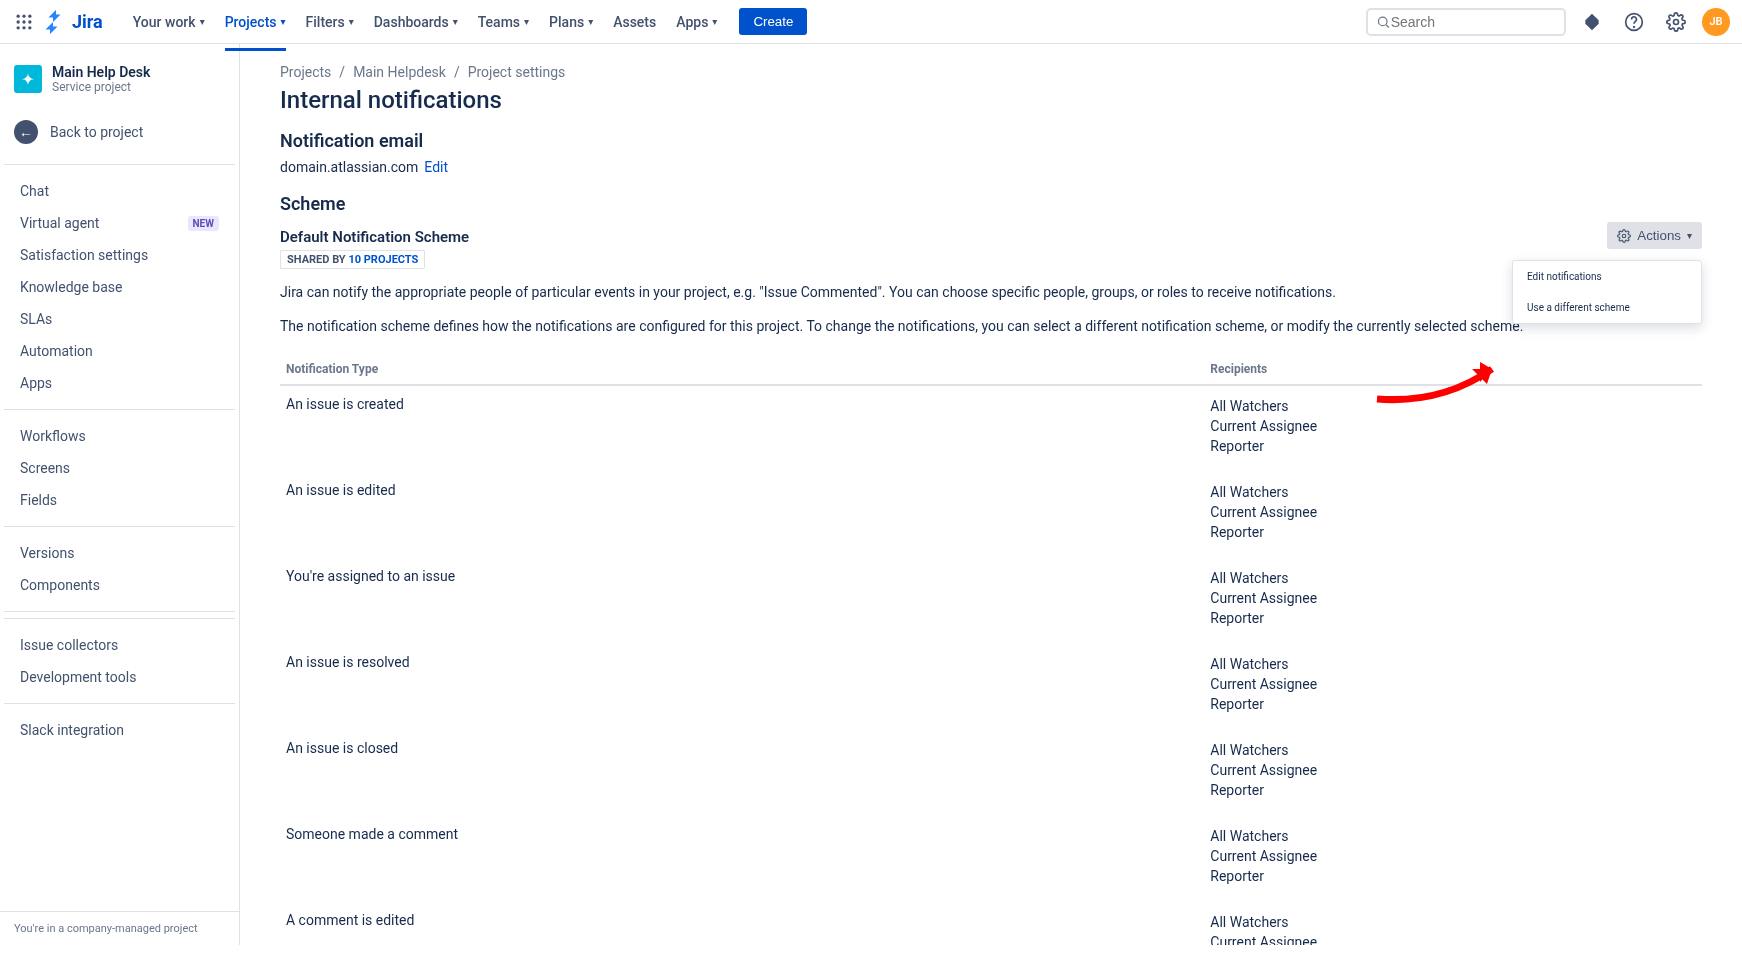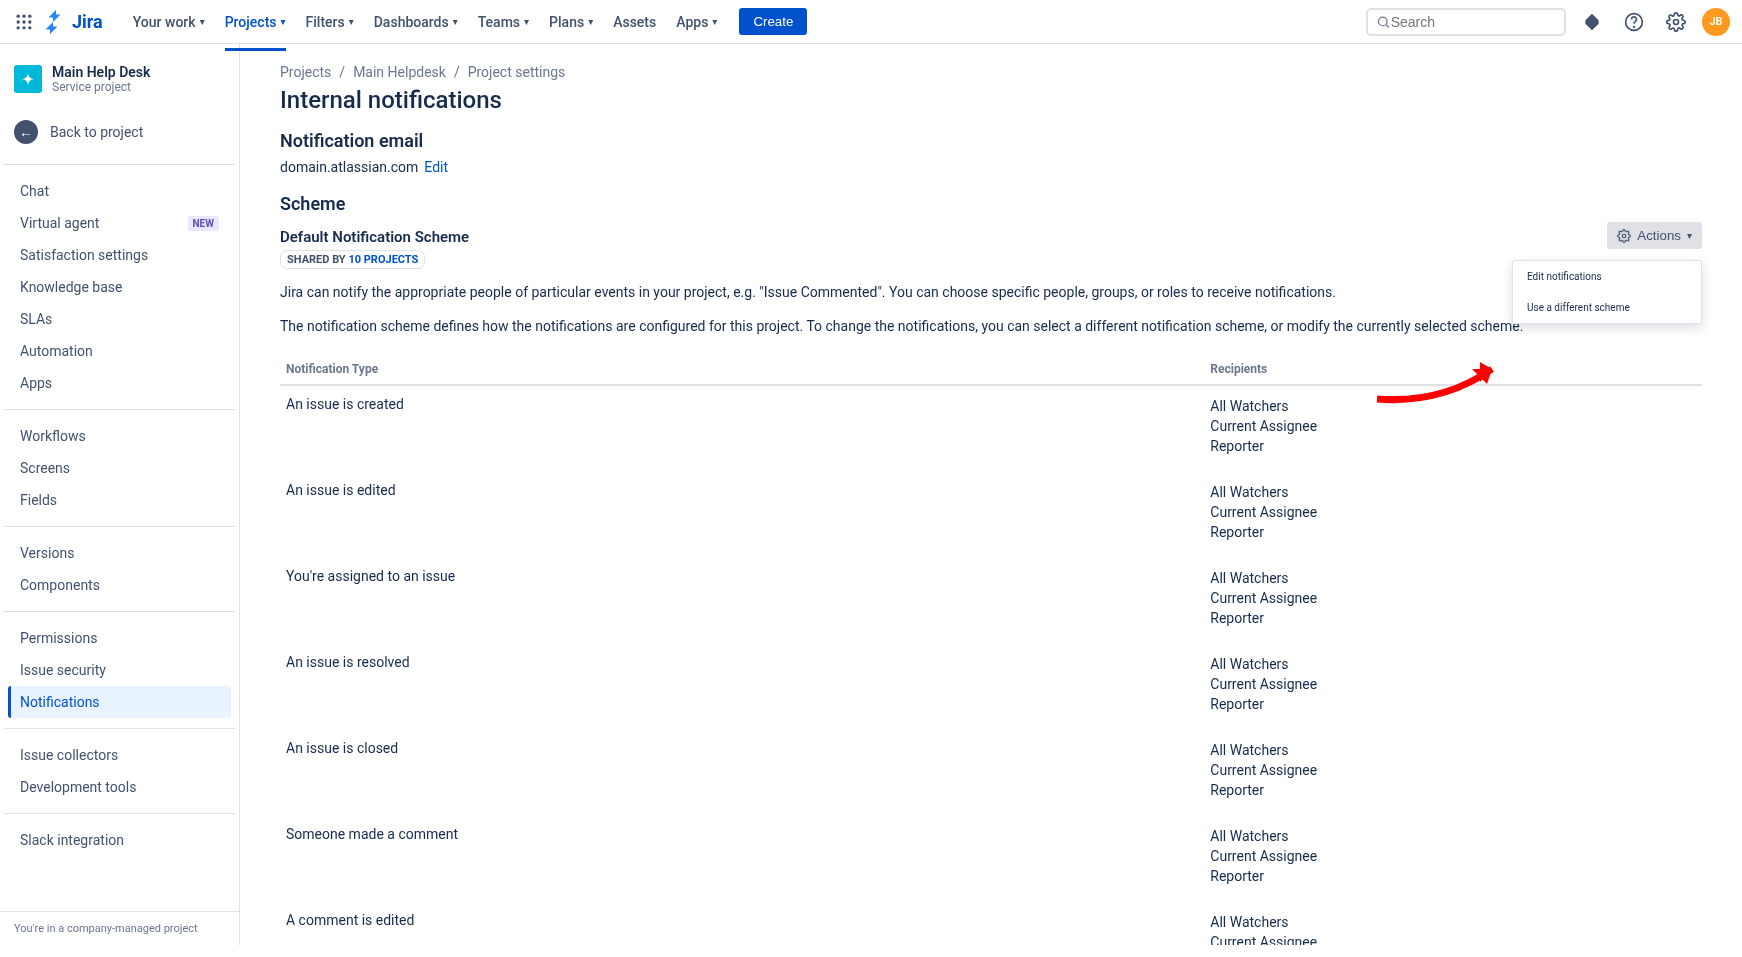--- a/index.html
+++ b/index.html
@@ -38,21 +38,21 @@
 .sidebar-scroll::-webkit-scrollbar-thumb{background:#C1C7D0;border-radius:5px;}
 .main { flex:1; overflow:auto; padding:20px 40px 40px 40px; position:relative;}
 .breadcrumb { display:flex; gap:8px; font-size:14px; color:#6B778C; margin-bottom:6px;}
 .breadcrumb span.sep{ color:#6B778C; }
 h1.page-title { font-size:24px; font-weight:500; margin-bottom:16px; }
 h2.section { font-size:18px; font-weight:600; margin-bottom:8px; margin-top:3px;}
 .email-row { font-size:14px; display:flex; gap:6px; margin-bottom:18px;}
 .link { color:#0052CC; cursor:pointer; }
 .scheme-header-row { display:flex; justify-content:space-between; align-items:flex-start; }
 .scheme-name { font-size:15px; font-weight:600; margin-top:6px; }
-.shared-lozenge { display:inline-block; margin-top:4px; border:1px solid #DFE1E6; border-radius:7px; padding:2px 6px; font-size:11px; font-weight:700; color:#42526E;}
+.shared-lozenge { display:inline-block; margin-top:4px; border:1px solid #DFE1E6; border-radius:1px; padding:2px 6px; font-size:11px; font-weight:700; color:#42526E;}
 .shared-lozenge .link { font-weight:700; }
 .actions-btn { display:flex; align-items:center; gap:6px; background:#DFE1E6; border:none; padding:6px 10px; border-radius:3px; cursor:pointer; color:#42526E; font-weight:500;}
 .actions-wrap { position:relative; }
 .dropdown { position:absolute; right:0; top:38px; background:#fff; border:1px solid #DFE1E6; border-radius:3px; box-shadow:0 4px 12px rgba(9,30,66,0.15); min-width:190px; z-index:10;}
 .dropdown-item { padding:10px 14px; cursor:pointer; font-size:10px; color:#172B4D;}
 .desc { font-size:14px; margin-top:14px; line-height:1.4; color:#172B4D;}
 .table { width:100%; margin-top:18px; border-collapse:collapse; }
 .table th { text-align:left; font-size:12px; font-weight:700; color:#6B778C; padding:8px 6px; border-bottom:2px solid #DFE1E6;}
 .table td { padding:10px 6px 16px 6px; font-size:14px; vertical-align:top; color:#172B4D; border-bottom:none;}
 .recip-list div { padding:2px 0; }
@@ -203,31 +203,20 @@
         <div class="side-divider"></div>
         <div class="side-group">
           <div class="side-item">
             <span>Versions</span>
           </div>
           <div class="side-item">
             <span>Components</span>
           </div>
         </div>
         <div class="side-divider"></div>
-        <div class="side-group">
-          <div class="side-item">
-            <span>Permissions</span>
-          </div>
-          <div class="side-item">
-            <span>Issue security</span>
-          </div>
-          <div class="side-item selected">
-            <span>Notifications</span>
-          </div>
-        </div>
         <div class="side-divider"></div>
         <div class="side-group">
           <div class="side-item">
             <span>Issue collectors</span>
           </div>
           <div class="side-item">
             <span>Development tools</span>
           </div>
         </div>
         <div class="side-divider"></div>

